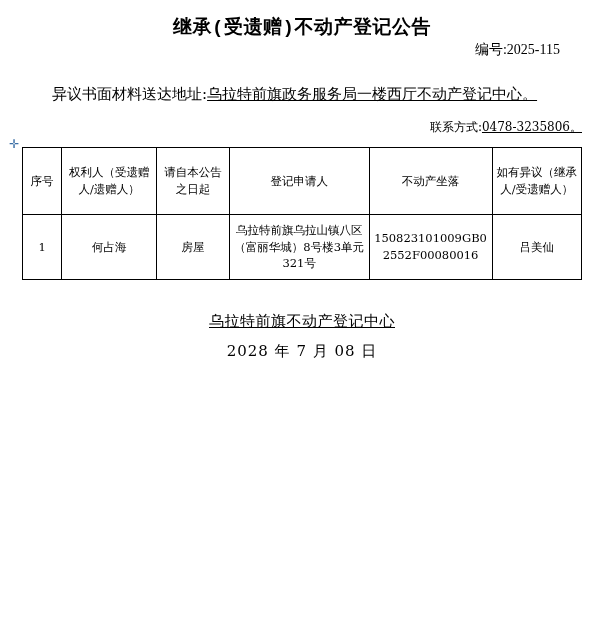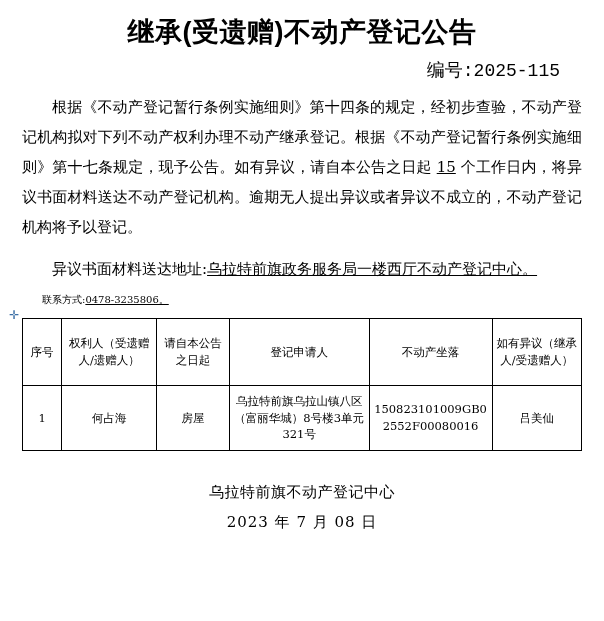--- a/index.html
+++ b/index.html
@@ -16,53 +16,54 @@
   }
   .page {
     position: relative;
     width: 604px;
     height: 621px;
     box-sizing: border-box;
     padding: 0 22px;
   }
   .doc-title {
     text-align: center;
-    font-size: 27px;
+    font-size: 19px;
     font-weight: bold;
     letter-spacing: 0.5px;
     margin-top: 14px;
-    margin-bottom: 8px;
-    font-family: Liberation Sans, sans-serif;
+    margin-bottom: 1px;
+    font-family: Liberation Mono, monospace;
   }
   .doc-number {
     text-align: right;
-    font-size: 18px;
+    font-size: 14px;
     margin-right: 22px;
     margin-bottom: 10px;
-    font-family: Liberation Mono, monospace;
+    font-family: Liberation Serif, serif;
   }
   .body-text {
     font-size: 15px;
     line-height: 2.0;
     text-align: justify;
     text-justify: inter-ideograph;
     text-indent: 2em;
     margin: 0 0 2px 0;
   }
   .u-line {
     text-decoration: underline;
   }
   .para-spacer {
     height: 10px;
   }
   .contact {
-    font-size: 10px;
+    font-size: 12px;
     line-height: 2.0;
     text-indent: 2em;
     margin: 6px 0 4px 0;
+    text-align: right;
   }
   .table-wrap {
     position: relative;
     margin-top: 8px;
   }
   .corner-marker {
     position: absolute;
     left: -14px;
     top: -9px;
     width: 12px;
@@ -102,35 +103,35 @@
   col.c4 { width: 22%; }
   col.c5 { width: 16%; }
   .footer-block {
     margin-top: 26px;
     text-align: center;
     font-size: 15px;
     line-height: 2.0;
   }
   .footer-issuer {
     letter-spacing: 0.5px;
+    text-decoration: underline;
   }
   .footer-date {
     letter-spacing: 1px;
   }
 </style>
 </head>
 <body>
 
 <div class="page">
 
   <div class="doc-title">继承(受遗赠)不动产登记公告</div>
 
   <div class="doc-number">编号:2025-115</div>
 
-  <p class="body-text"><span>根据《不动产登记暂行条例实施细则》第十四条的规定，经初步查验，不动产登记机构拟对下列不动产权利办理不动产继承登记。根据《不动产登记暂行条例实施细则》第十七条规定，现予公告。如有异议，请自本公告之日起 </span><span class="u-line">15</span><span> 个工作日内，将异议书面材料送达不动产登记机构。逾期无人提出异议或者异议不成立的，不动产登记机构将予以登记。</span></p>
 
   <div class="para-spacer"></div>
 
   <p class="body-text"><span>异议书面材料送达地址:</span><span class="u-line">乌拉特前旗政务服务局一楼西厅不动产登记中心。</span></p>
 
   <p class="contact"><span>联系方式:</span><span class="u-line">0478-3235806。</span></p>
 
   <div class="table-wrap">
     <span class="corner-marker">✛</span>
     <table class="reg-table">
@@ -160,16 +161,16 @@
           <td>乌拉特前旗乌拉山镇八区（富丽华城）8号楼3单元321号</td>
           <td>150823101009GB02552F00080016</td>
           <td>吕美仙</td>
         </tr>
       </tbody>
     </table>
   </div>
 
   <div class="footer-block">
     <div class="footer-issuer">乌拉特前旗不动产登记中心</div>
-    <div class="footer-date">2023 年 7 月 08 日</div>
+    <div class="footer-date">2028 年 7 月 08 日</div>
   </div>
 
 </div>
 
 </body></html>

